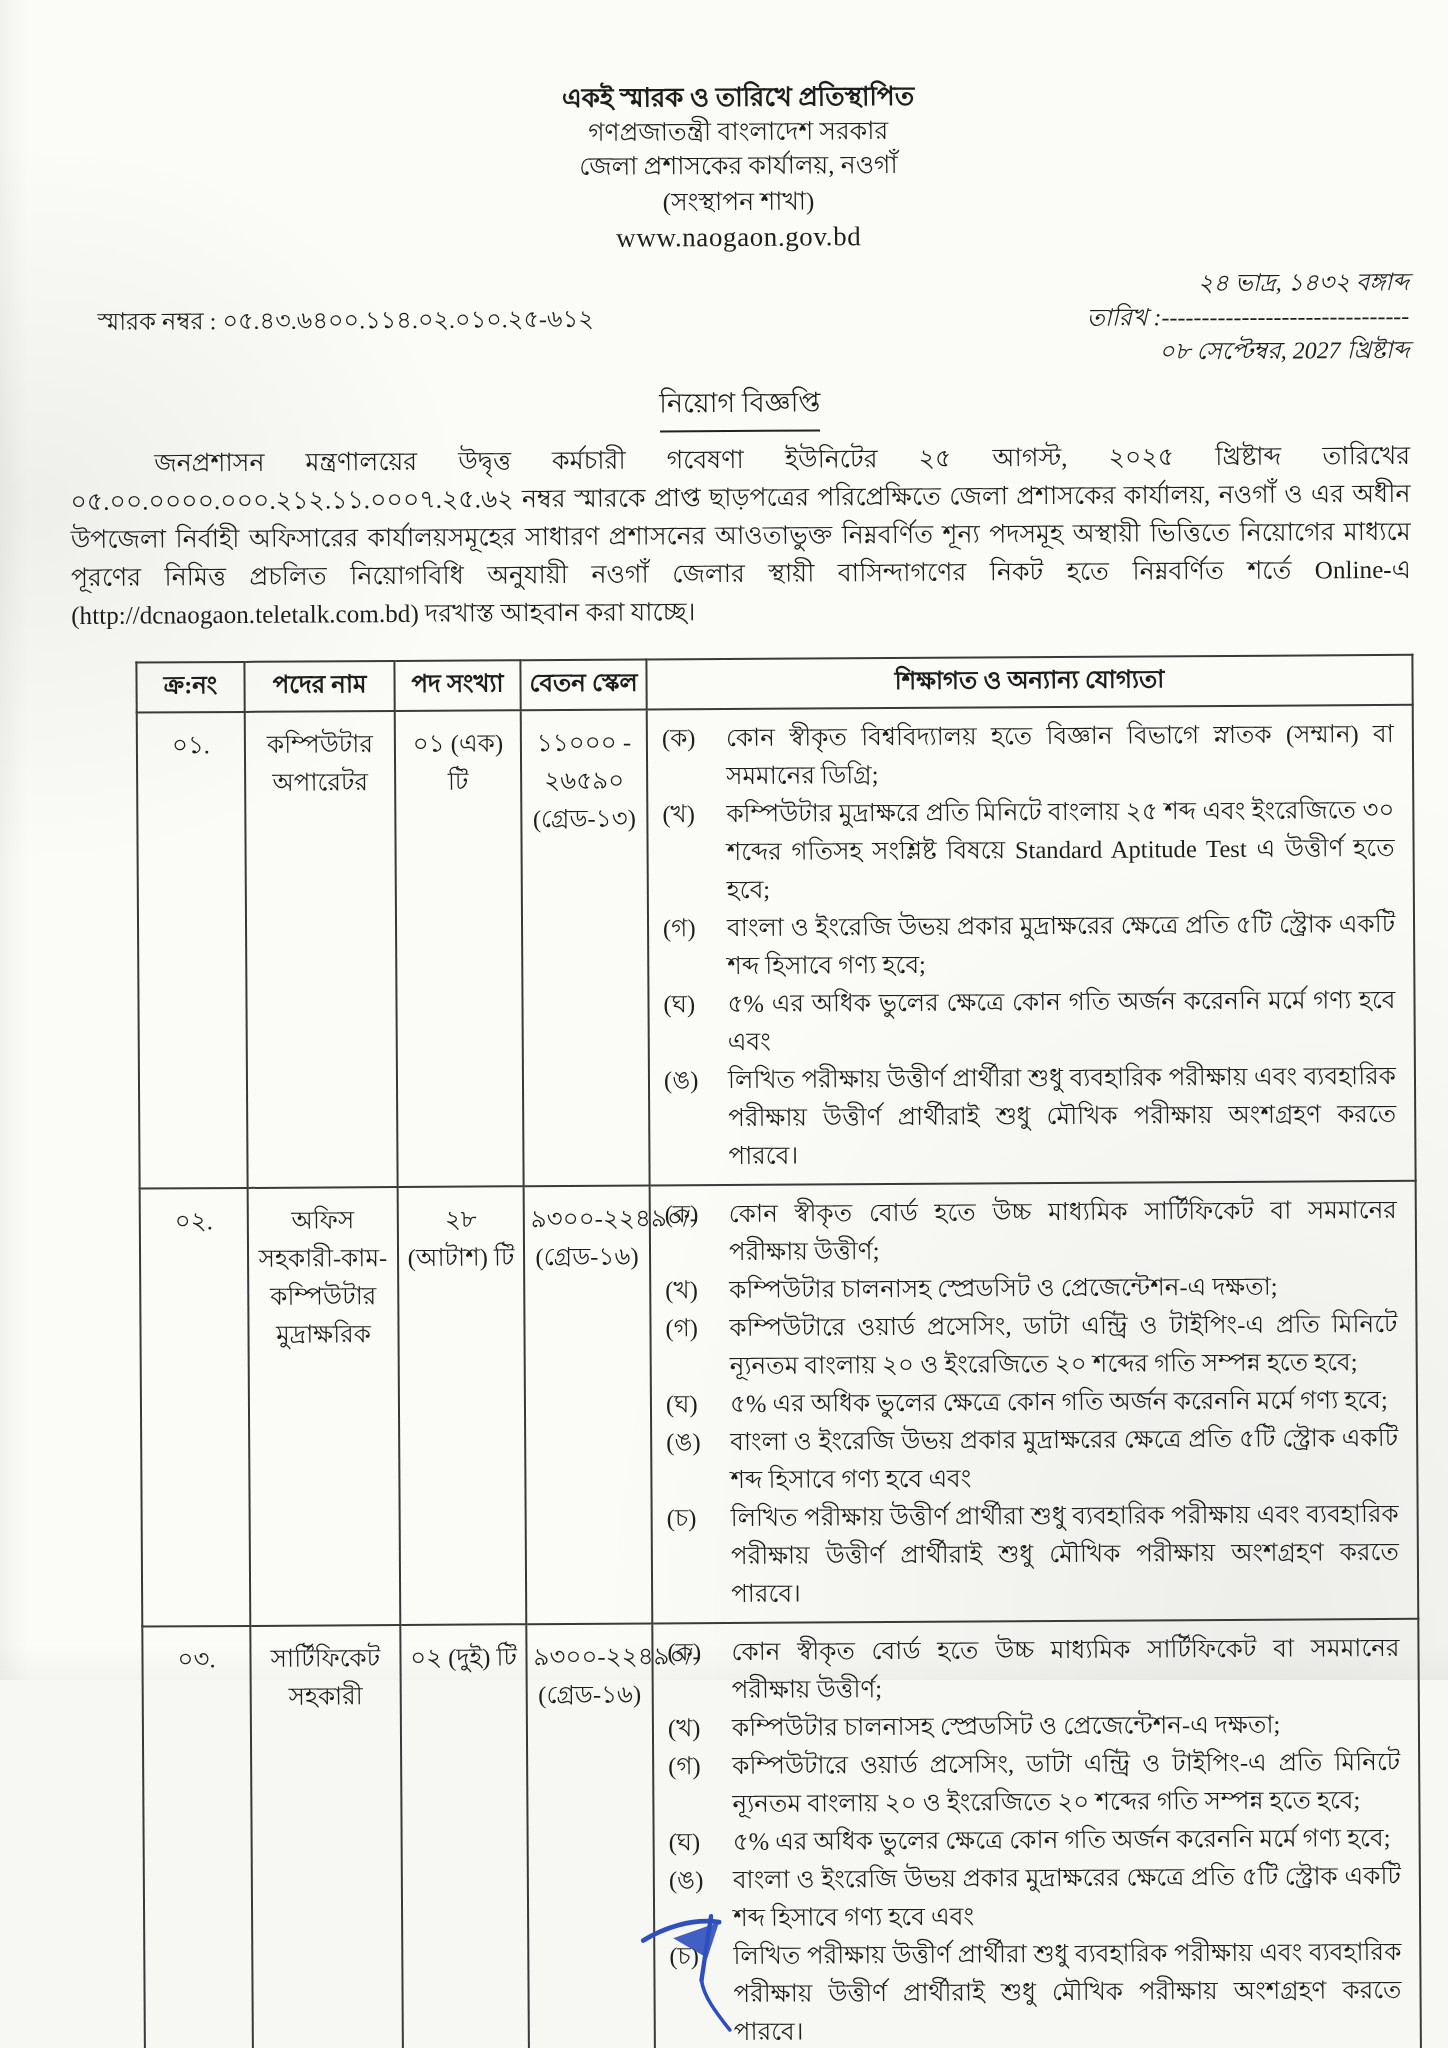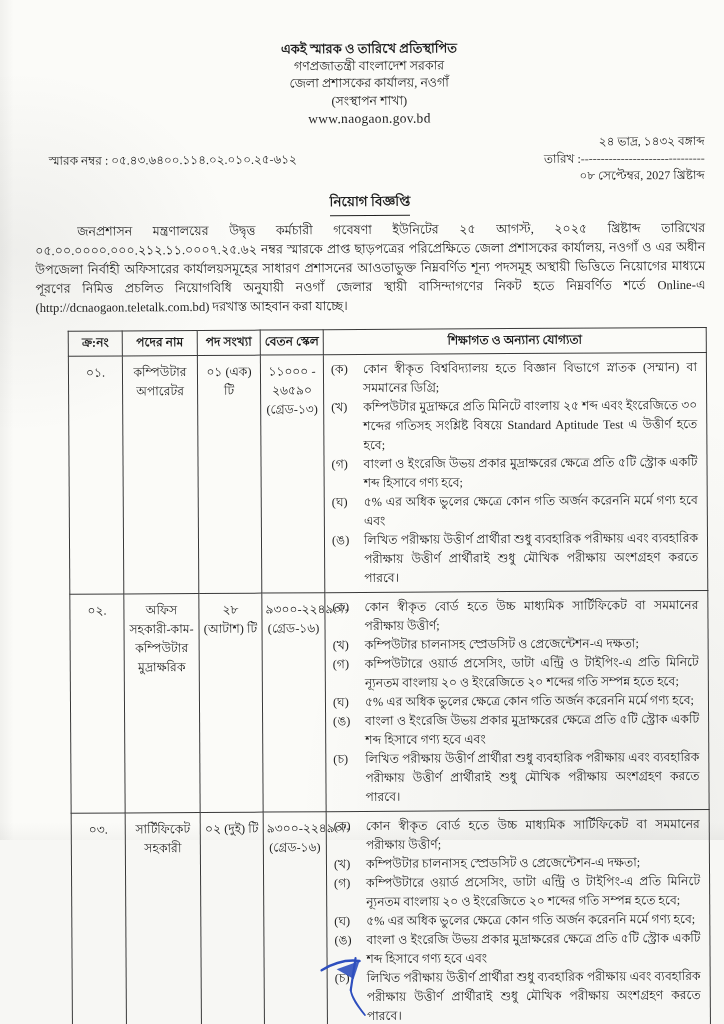--- a/index.html
+++ b/index.html
@@ -26,24 +26,24 @@
     box-sizing:border-box;
   }
   
   .doc-header{margin-top:40px;text-align:center;line-height:17.5px;}
   .hl{font-size:12.5px;}
   .hl.bold{font-weight:bold;font-size:13px;}
   .hl.url{font-size:13.5px;letter-spacing:.3px;}
   
   .memo-row{display:flex;justify-content:space-between;align-items:center;margin-top:7px;}
   .memo-left{font-size:12px;padding-left:14px;}
-  .memo-right{text-align:right;font-size:12px;line-height:17px;}
+  .memo-right{text-align:right;font-size:12px;line-height:17px;font-style:italic;}
   
   .doc-title-wrap{text-align:center;margin-top:5px;}
-  .doc-title{display:inline-block;font-weight:bold;font-size:13.5px;border-bottom:1.2px solid #222;padding-bottom:1px;}
+  .doc-title{display:inline-block;font-weight:normal;font-size:13.5px;border-bottom:1.2px solid #222;padding-bottom:1px;}
   
   .intro{
     margin:5px 0 0 0;font-size:12.6px;line-height:19px;
     text-align:justify;text-indent:42px;
   }
   
   table.post-table{
     border-collapse:collapse;margin-top:13px;margin-left:32px;
     width:638px;table-layout:fixed;font-size:12.3px;
   }

